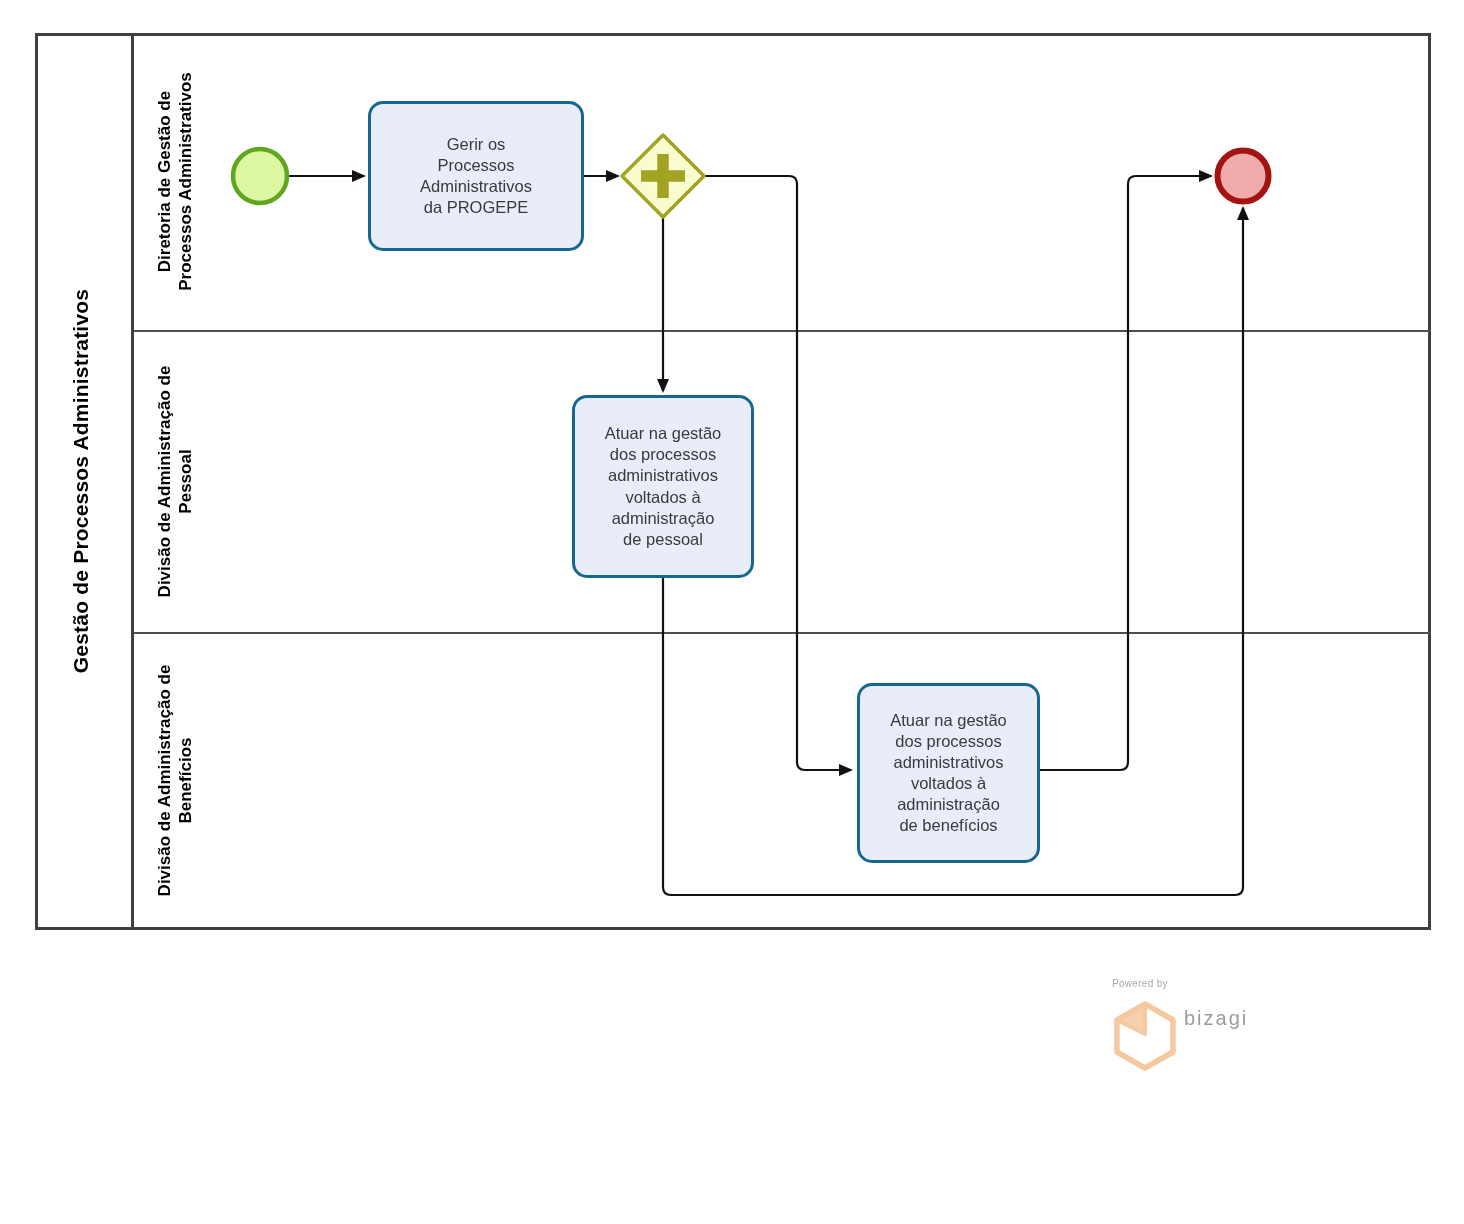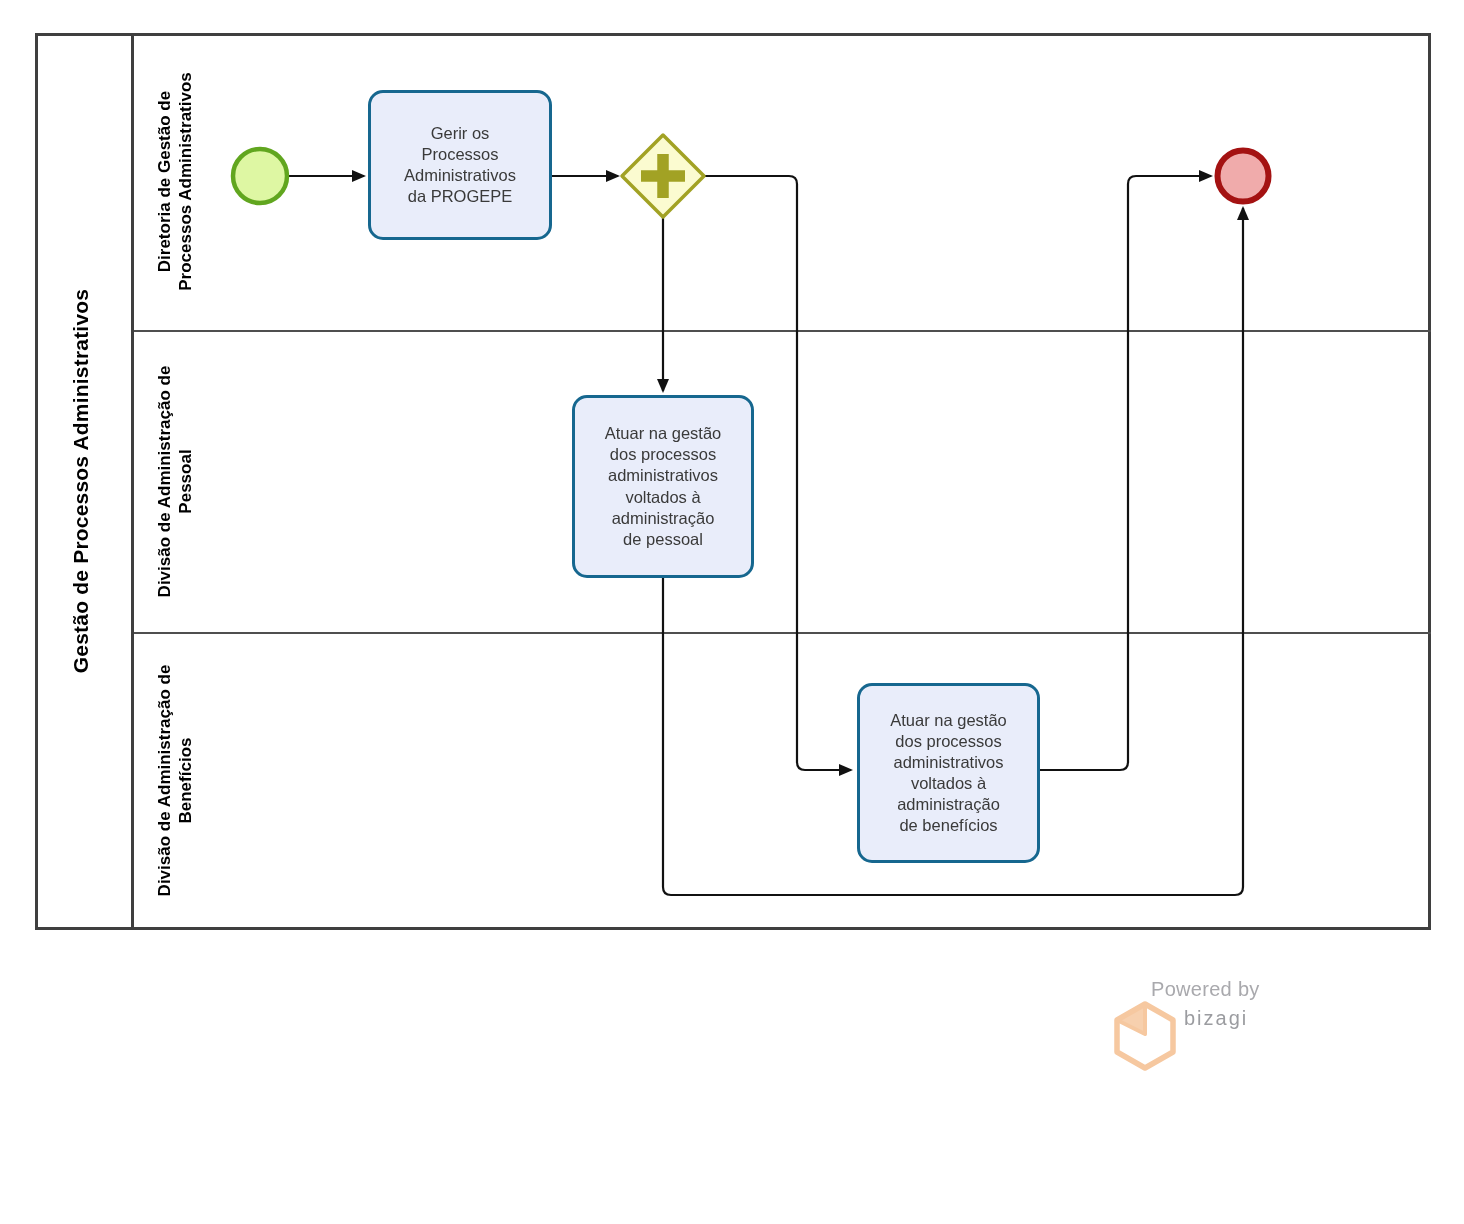--- a/index.html
+++ b/index.html
@@ -78,25 +78,24 @@
     text-align: center;
     color: var(--task-text);
     font-size: 16.5px;
     line-height: 1.28;
     white-space: pre-line;
   }
   
   .powered-by {
     position: absolute;
     left: 1112px; top: 978px;
-    font-size: 20px;
+    font-size: 10px;
     color: var(--powered-by-gray);
     letter-spacing: 0.3px;
     font-weight: 500;
-    margin-left: 39px;
   }
   .brand-icon { position: absolute; left: 1111px; top: 1000px; }
   .brand-hex { fill: none; stroke: var(--brand-icon); stroke-width: 5.5; stroke-linejoin: round; }
   .brand-flap { fill: var(--brand-icon); opacity: 0.85; }
   .brand-bizagi {
     position: absolute;
     left: 1184px; top: 1007px;
     font-size: 20px;
     color: var(--brand-gray);
     letter-spacing: 2px;
@@ -143,21 +142,21 @@
     <path class="flow-line" d="M 1040 770 H 1120 Q 1128 770 1128 762 V 184 Q 1128 176 1136 176 H 1211" marker-end="url(#arrow)"></path>
 
     <circle class="start-event-shape" cx="260" cy="176" r="27"></circle>
 
     <polygon class="gateway-shape" points="663,135 704,176 663,217 622,176"></polygon>
     <path class="gateway-plus" d="M 663 154 V 198 M 641 176 H 685"></path>
 
     <circle class="end-event-shape" cx="1243" cy="176" r="25.5"></circle>
   </svg>
 
-  <div class="task" style="left:368px; top:90px; width:184px; height:150px;">
+  <div class="task" style="left:368px; top:101px; width:216px; height:150px;">
     <span>Gerir os
 Processos
 Administrativos
 da PROGEPE</span>
   </div>
   <div class="task" style="left:572px; top:395px; width:182px; height:183px;">
     <span>Atuar na gestão
 dos processos
 administrativos
 voltados à

